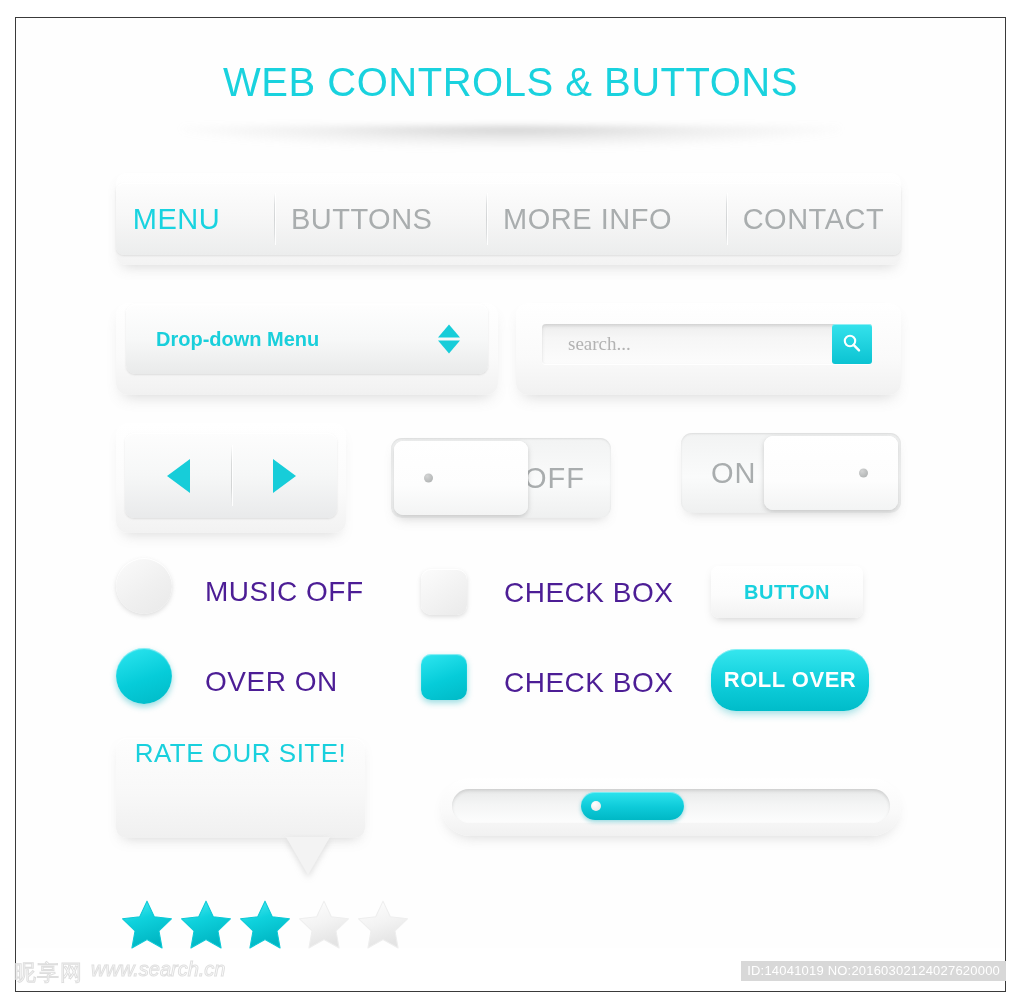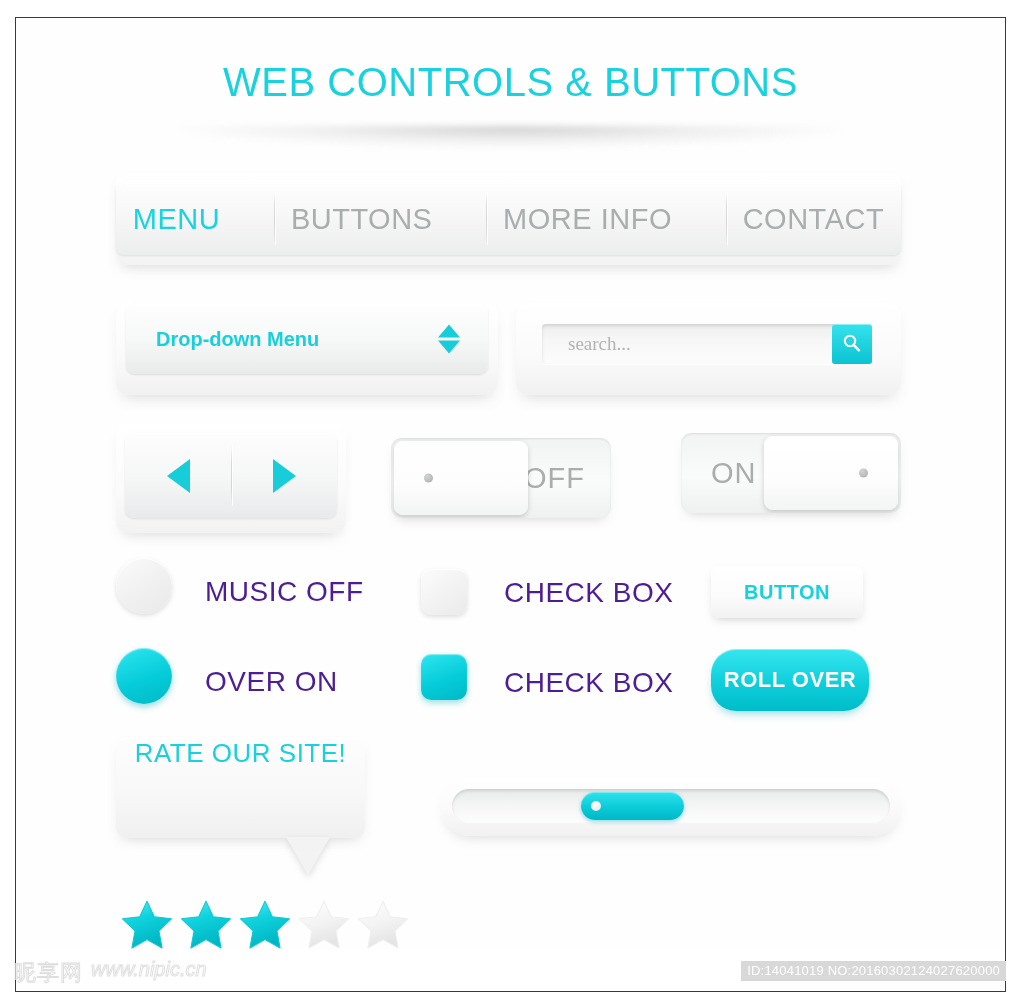--- a/index.html
+++ b/index.html
@@ -561,17 +561,17 @@
         <path d="M50 6 L64 36 L97 40 L73 63 L79 96 L50 80 L21 96 L27 63 L3 40 L36 36 Z" fill="url(#ge1)" stroke="#eeeeee" stroke-width="2" stroke-linejoin="round"></path>
       </svg>
     </div>
 
   </div>
 
   <div id="frame"></div>
 
   <div class="watermark">
     <span class="wm-cn">昵享网</span>
-    <span class="wm-url">www.nipic.cn</span>
+    <span class="wm-url">www.search.cn</span>
   </div>
   <div class="idbadge">ID:14041019 NO:20160302124027620000</div>
 
 </div>
 
 </body></html>

